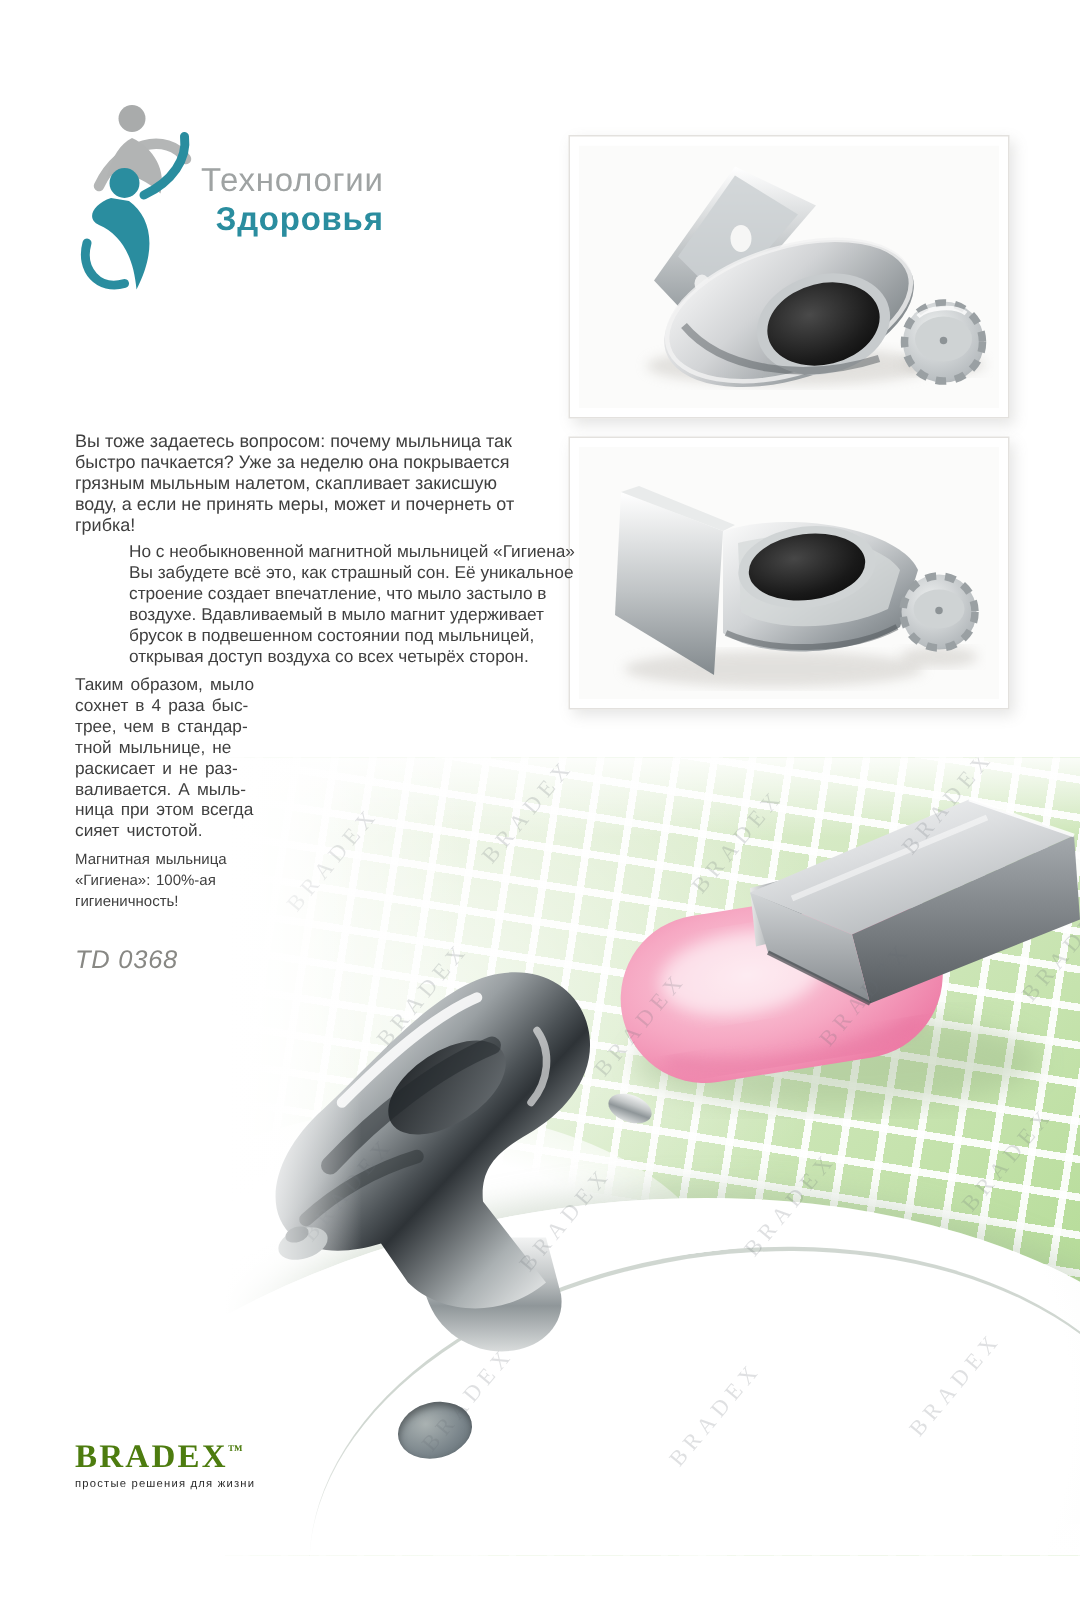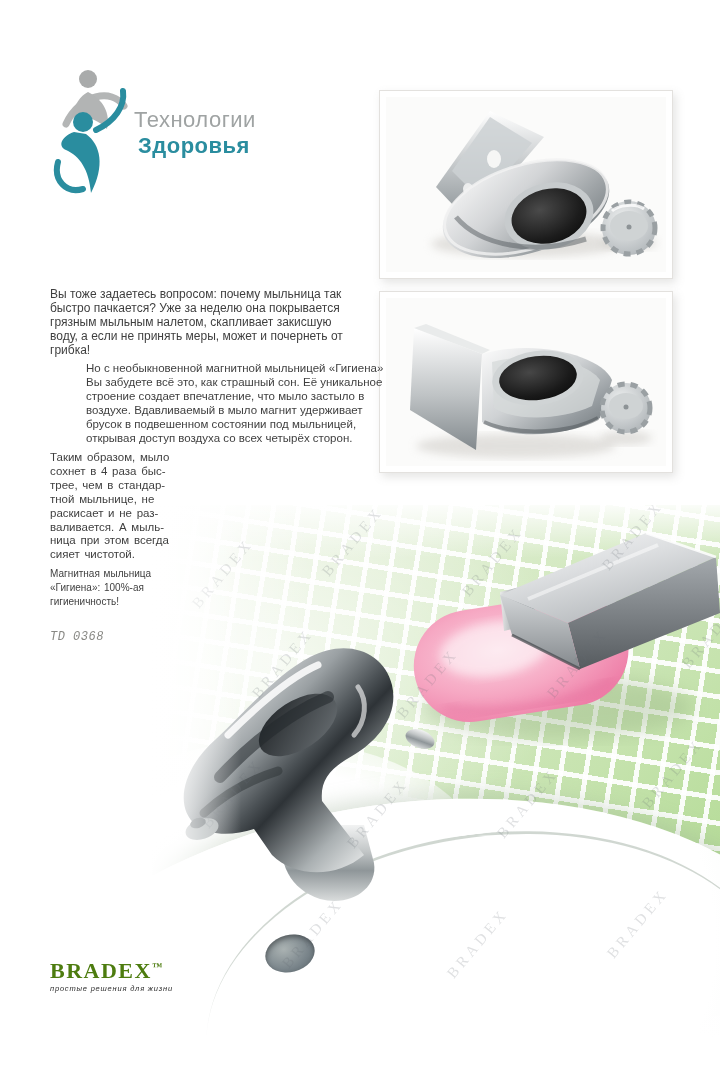--- a/index.html
+++ b/index.html
@@ -4,34 +4,34 @@
 <style>
   * { margin:0; padding:0; box-sizing:border-box; }
   html,body { width:720px; height:1080px; overflow:hidden; background:#f2f2f0; }
   .page {
     position:relative; width:720px; height:1080px; background:#ffffff;
     font-family:"Liberation Sans", sans-serif; color:#3f3f3f; overflow:hidden;
   }
   .pre { white-space:pre-line; }
 
   
-  .logo { position:absolute; left:52px; top:66px; display:flex; }
+  .logo { position:absolute; left:52px; top:66px; display:flex;text-align:right; }
   .logo-fig { width:78px; height:130px; }
   .logo-text { margin-left:4px; margin-top:42px; line-height:1.05; }
   .logo-line1 { font-size:22px; color:#9fa3a3; letter-spacing:0.5px; }
   .logo-line2 { font-size:22px; color:#2a8d9f; font-weight:bold; letter-spacing:0.5px; margin-top:3px; margin-left:4px; }
 
   
   .title { position:absolute; left:50px; top:222px; width:330px;
            font-size:19.5px; font-weight:bold; line-height:27px; color:#cf1370; }
   .p1  { position:absolute; left:50px; top:288px; width:332px; font-size:12px; line-height:13.9px; }
   .p2a { position:absolute; left:50px; top:362px; width:332px; font-size:11.5px; line-height:13.9px;margin-left:36px; }
   .p2b { position:absolute; left:50px; top:451px; width:172px; font-size:11.5px; line-height:13.9px; word-spacing:1.5px; }
   .p3  { position:absolute; left:50px; top:567px; width:180px; font-size:10px; line-height:13.9px; word-spacing:1px; }
-  .code { position:absolute; left:50px; top:630px; font-size:12px; font-style:italic; color:#888884; letter-spacing:0.5px;font-family:Liberation Mono, monospace; }
+  .code { position:absolute; left:50px; top:630px; font-size:17px; font-style:italic; color:#888884; letter-spacing:0.5px; }
 
   
   .photo { position:absolute; left:379px; width:294px; background:#fff;
            border:1px solid #e3e1de; box-shadow:3px 4px 9px rgba(110,110,105,.18); padding:6px; }
   .photo-1 { top:90px;  height:189px; }
   .photo-2 { top:291px; height:182px; }
   .photo svg { width:100%; height:100%; display:block; }
 
   
   .main-photo { position:absolute; left:150px; top:505px; width:570px; height:532px; overflow:hidden; }
@@ -68,21 +68,21 @@
   .photo-fade { position:absolute; inset:0; pointer-events:none;
     background:
       linear-gradient(to right, #ffffff 0%, rgba(255,255,255,.75) 5%, rgba(255,255,255,0) 16%),
       linear-gradient(to top, #ffffff 0%, rgba(255,255,255,0) 8%); }
 
   
   .brand { position:absolute; left:50px; top:960px; z-index:6; }
   .brand-name { font-family:"Liberation Serif", serif; font-weight:bold; font-size:22px;
                 letter-spacing:1.5px; color:#4d7c0f; line-height:1; }
   .brand-tm { font-size:10px; vertical-align:super; letter-spacing:0; }
-  .brand-tagline { font-size:7.5px; letter-spacing:0.8px; color:#2c2c2c; margin-top:2px;font-style:italic; }
+  .brand-tagline { font-size:7.5px; letter-spacing:0.8px; color:#2c2c2c; margin-top:2px; }
 
   .above { z-index:5; }
 </style>
 </head>
 <body>
 
 <div class="page">
 
   <div class="logo">
     <svg class="logo-fig" viewBox="0 0 78 130">

